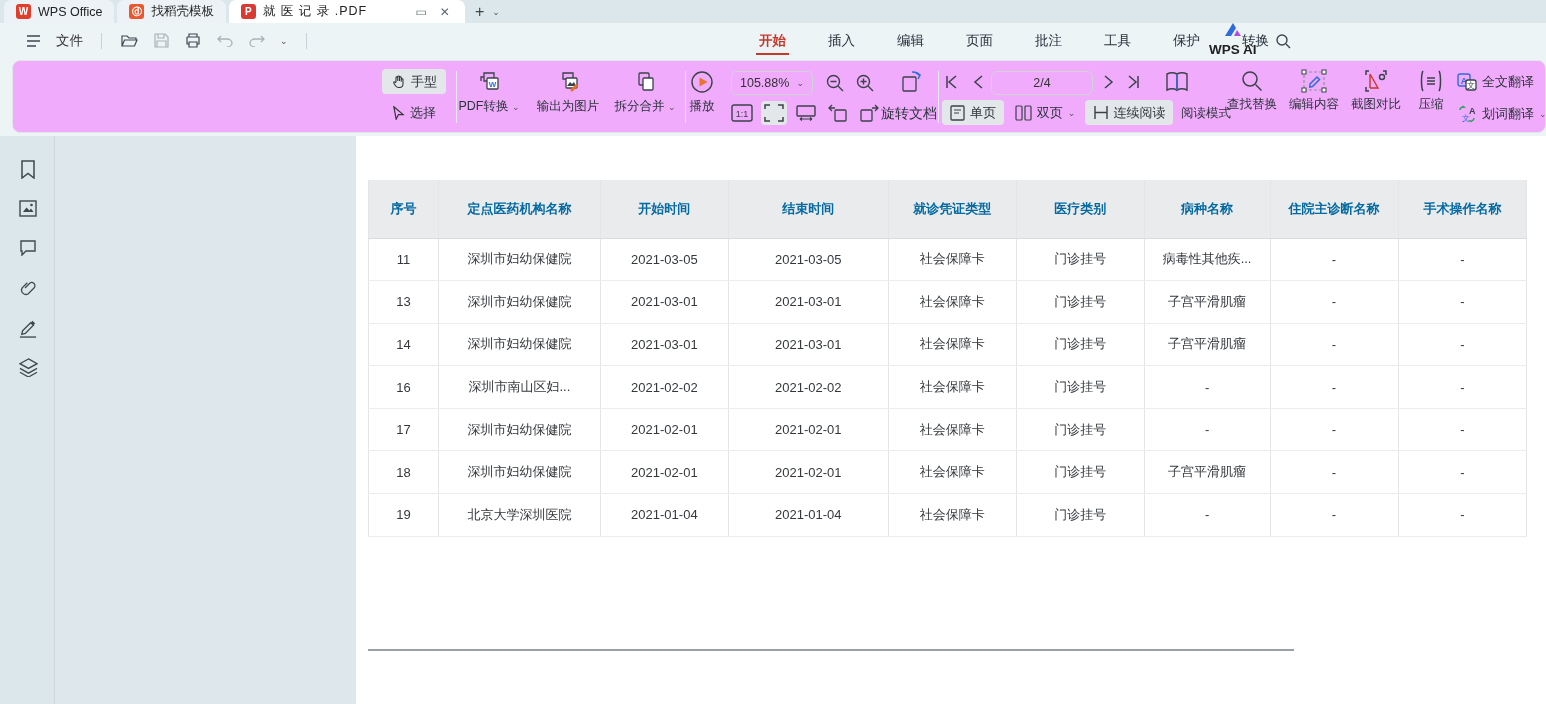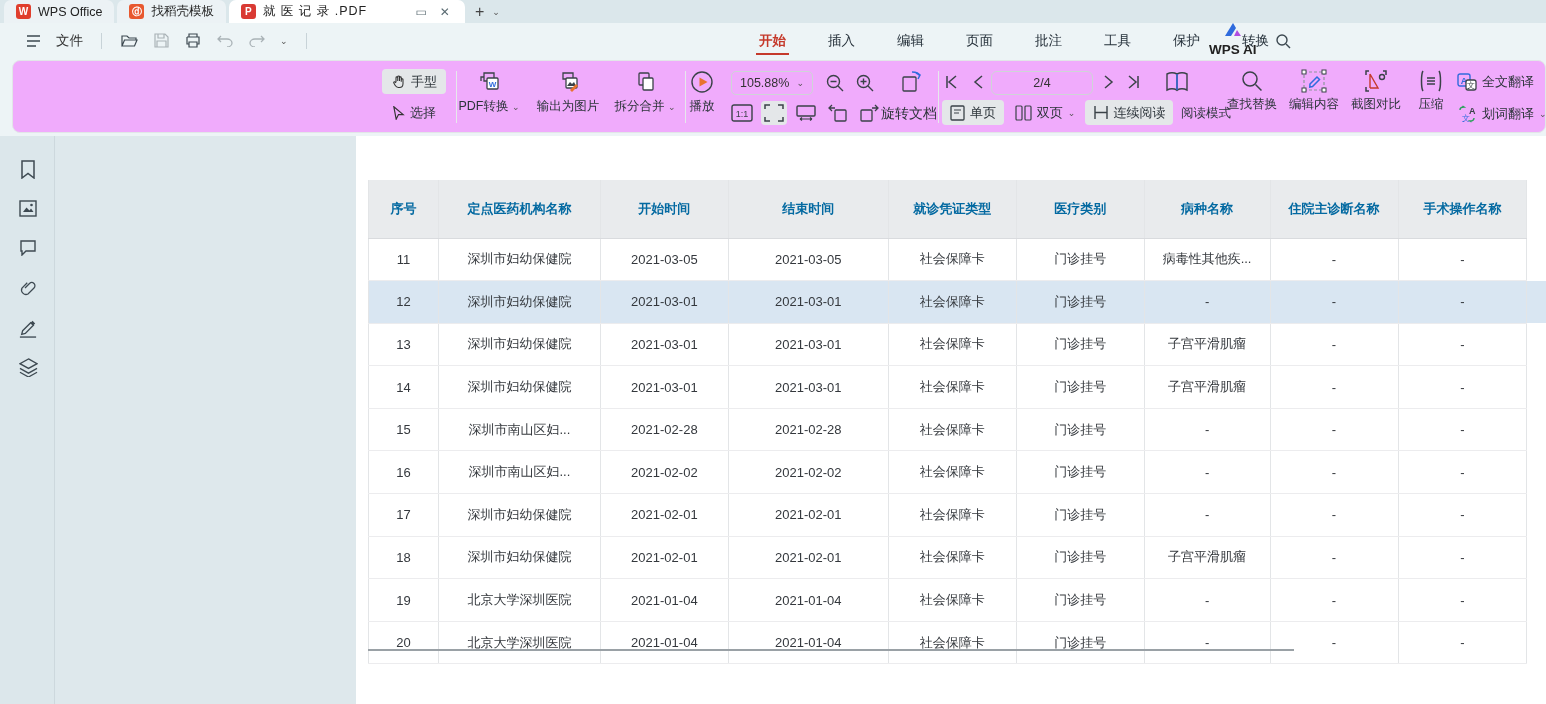--- a/index.html
+++ b/index.html
@@ -451,32 +451,20 @@
           <td>深圳市妇幼保健院</td>
           <td>2021-03-05</td>
           <td>2021-03-05</td>
           <td>社会保障卡</td>
           <td>门诊挂号</td>
           <td>病毒性其他疾...</td>
           <td>-</td>
           <td>-</td>
           <td class="sliver"></td>
         </tr>
-        <tr class="hl">
-          <td>12</td>
-          <td>深圳市妇幼保健院</td>
-          <td>2021-03-01</td>
-          <td>2021-03-01</td>
-          <td>社会保障卡</td>
-          <td>门诊挂号</td>
-          <td>-</td>
-          <td>-</td>
-          <td>-</td>
-          <td class="sliver"></td>
-        </tr>
         <tr>
           <td>13</td>
           <td>深圳市妇幼保健院</td>
           <td>2021-03-01</td>
           <td>2021-03-01</td>
           <td>社会保障卡</td>
           <td>门诊挂号</td>
           <td>子宫平滑肌瘤</td>
           <td>-</td>
           <td>-</td>
@@ -488,32 +476,20 @@
           <td>2021-03-01</td>
           <td>2021-03-01</td>
           <td>社会保障卡</td>
           <td>门诊挂号</td>
           <td>子宫平滑肌瘤</td>
           <td>-</td>
           <td>-</td>
           <td class="sliver"></td>
         </tr>
         <tr>
-          <td>15</td>
-          <td>深圳市南山区妇...</td>
-          <td>2021-02-28</td>
-          <td>2021-02-28</td>
-          <td>社会保障卡</td>
-          <td>门诊挂号</td>
-          <td>-</td>
-          <td>-</td>
-          <td>-</td>
-          <td class="sliver"></td>
-        </tr>
-        <tr>
           <td>16</td>
           <td>深圳市南山区妇...</td>
           <td>2021-02-02</td>
           <td>2021-02-02</td>
           <td>社会保障卡</td>
           <td>门诊挂号</td>
           <td>-</td>
           <td>-</td>
           <td>-</td>
           <td class="sliver"></td>
@@ -547,28 +523,16 @@
           <td>北京大学深圳医院</td>
           <td>2021-01-04</td>
           <td>2021-01-04</td>
           <td>社会保障卡</td>
           <td>门诊挂号</td>
           <td>-</td>
           <td>-</td>
           <td>-</td>
           <td class="sliver"></td>
         </tr>
-        <tr>
-          <td>20</td>
-          <td>北京大学深圳医院</td>
-          <td>2021-01-04</td>
-          <td>2021-01-04</td>
-          <td>社会保障卡</td>
-          <td>门诊挂号</td>
-          <td>-</td>
-          <td>-</td>
-          <td>-</td>
-          <td class="sliver"></td>
-        </tr>
       </tbody>
   </table>
   <div class="tbl-endline"></div>
 </div>
 
 </body></html>

